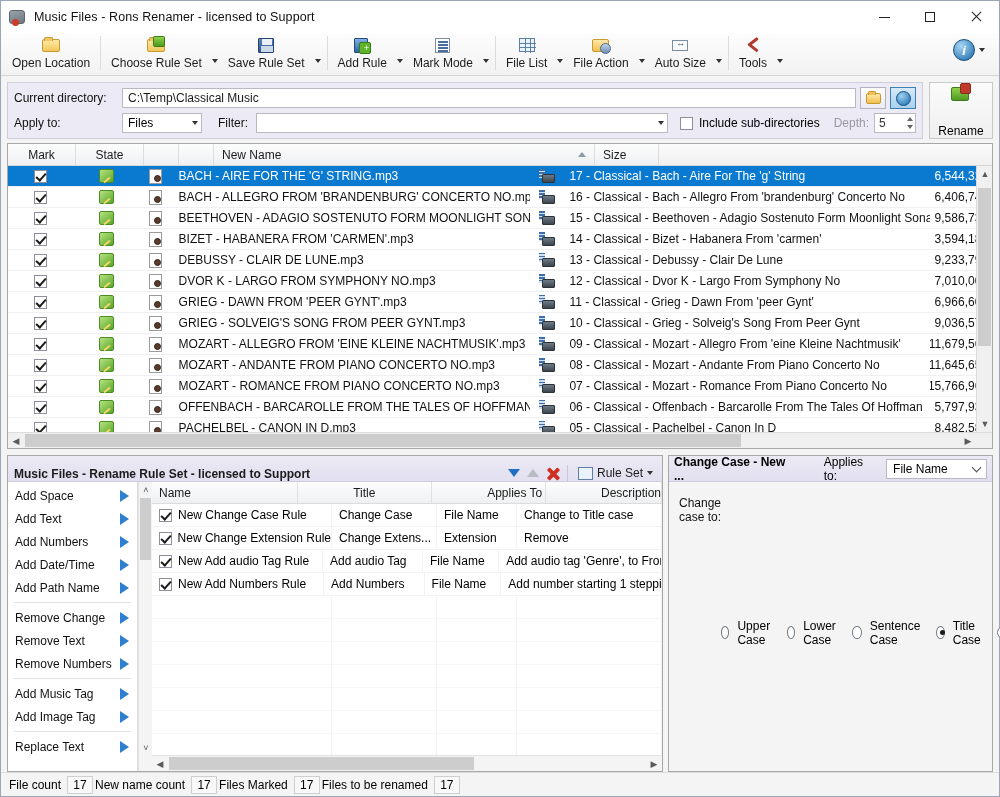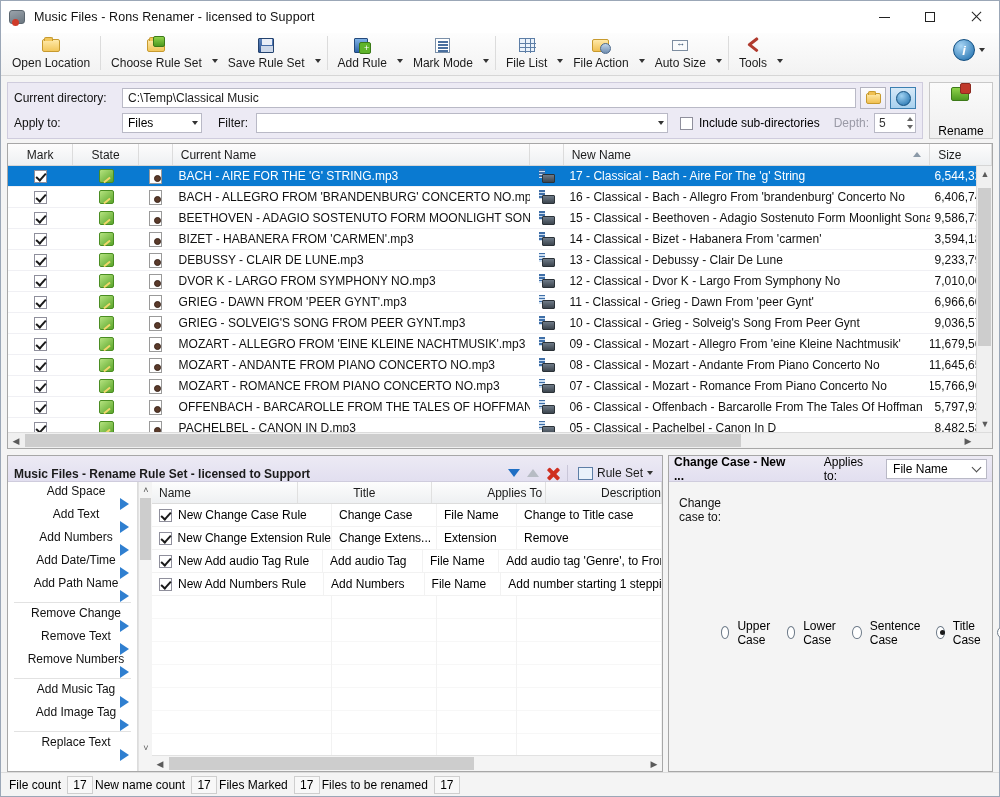--- a/index.html
+++ b/index.html
@@ -211,21 +211,21 @@
   .x-red{position:relative;width:14px;height:14px;}
   .x-red:before,.x-red:after{content:"";position:absolute;left:0;top:6px;width:15px;height:4px;background:#cf2f20;border-radius:1px;}
   .x-red:before{transform:rotate(45deg);} .x-red:after{transform:rotate(-45deg);}
   .rs-btn{display:flex;align-items:center;gap:4px;font-weight:normal;font-size:12px;padding:1px 3px;}
   .i-rsgrid{width:15px;height:13px;background:#eaf2fb;border:1px solid #5d7ea6;position:relative;}
   .pane-body{flex:1 1 auto;display:flex;min-height:0;}
   .actions{
     width:130px;flex:0 0 130px;border-right:1px solid #dcdcdc;background:#fff;
     display:flex;flex-direction:column;padding-top:2px;overflow:hidden;
   }
-  .act{height:23px;display:flex;align-items:center;padding-left:7px;font-size:12px;color:#111;flex-direction:column;}
+  .act{height:23px;display:flex;align-items:center;padding-left:7px;font-size:12px;color:#111;}
   .act .play{margin-left:auto;margin-right:8px;width:0;height:0;border-top:6px solid transparent;border-bottom:6px solid transparent;border-left:9px solid #2f7fd0;}
   .act-sep{height:1px;background:#e2e2e2;margin:3px 6px;}
   .ruletable{flex:1 1 auto;display:flex;flex-direction:column;min-width:0;position:relative;}
   .rt-head{display:flex;height:22px;flex:0 0 22px;background:linear-gradient(#fdfdfd,#eef0f2);border-bottom:1px solid #dcdcdc;gap:48px;}
   .rth{border-right:1px solid #e0e0e0;display:flex;align-items:center;padding-left:7px;font-size:12px;color:#1b1b1b;}
   .rc-name{width:180px;} .rc-type{width:105px;} .rc-applies{width:80px;} .rc-desc{flex:1 1 auto;}
   .rt-body{flex:1 1 auto;overflow:hidden;background:#fff;}
   .rrow{display:flex;height:23px;align-items:center;font-size:12px;border-bottom:1px solid #f2f2f2;}
   .rcell{height:23px;display:flex;align-items:center;padding-left:7px;overflow:hidden;white-space:nowrap;border-right:1px solid #f2f2f2;}
   .rcell.name{width:180px;gap:6px;}
@@ -438,21 +438,20 @@
       <span class="i-rename"></span>
       <span style="font-size:12px">Rename</span>
     </div>
   </div>
 
   <div class="filelist">
     <div class="fl-head">
       <div class="th c-mark">Mark</div>
       <div class="th c-state">State</div>
       <div class="th c-typ"></div>
-      <div class="th c-cur">Current Name</div>
       <div class="th c-typ2"></div>
       <div class="th c-new">
         <span>New Name</span>
         <span class="sortar"></span>
       </div>
       <div class="th c-size">Size</div>
     </div>
     <div class="fl-body" id="fl-body">
         <div class="frow sel">
           <span class="cell mark">

